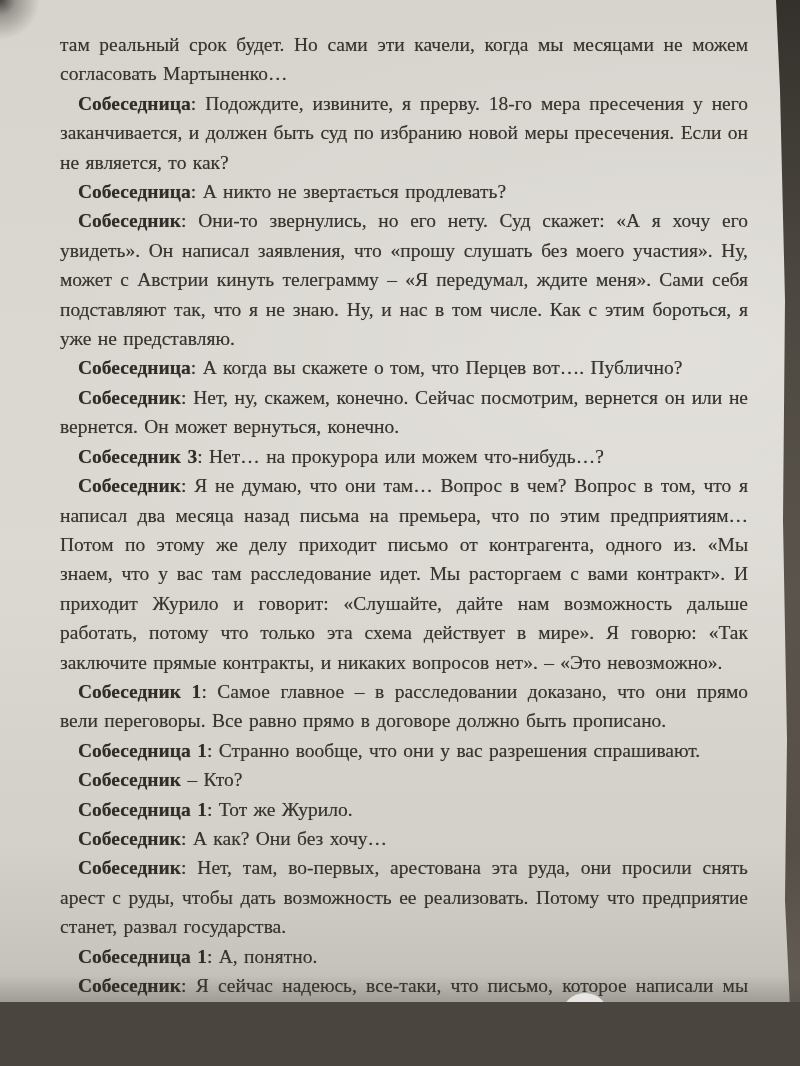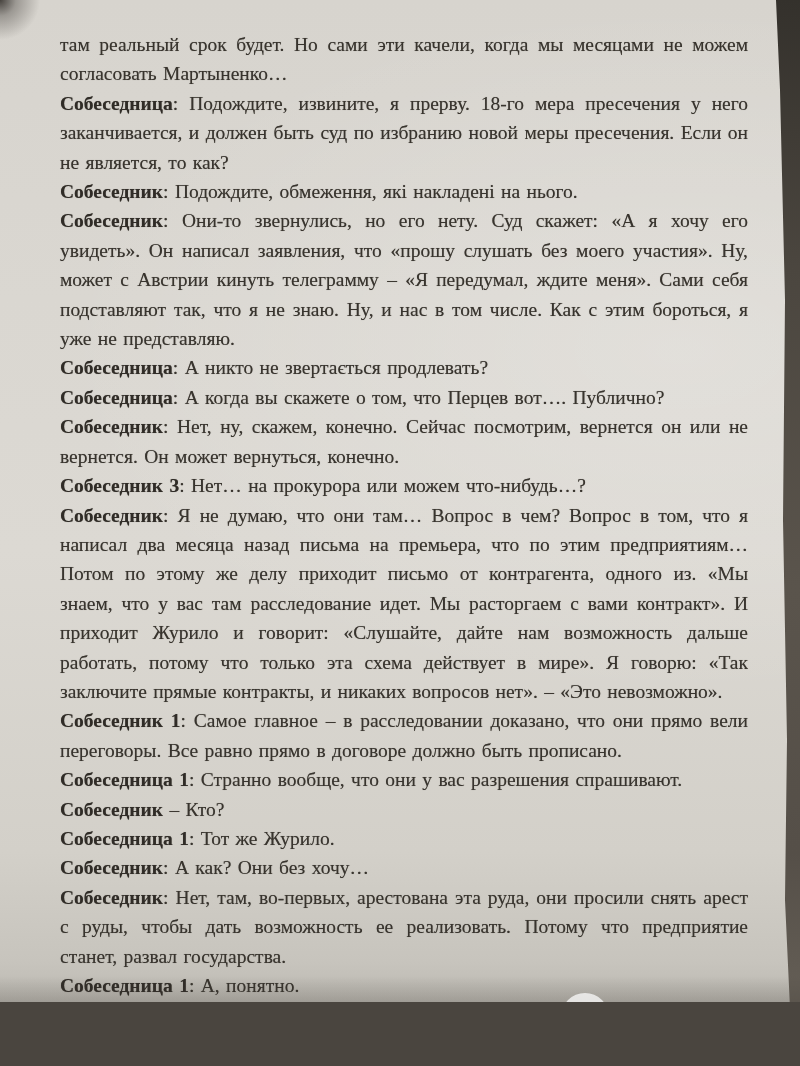--- a/index.html
+++ b/index.html
@@ -58,20 +58,21 @@
     word-spacing: 1.5px;
     text-shadow: 0 0 0.7px rgba(56,52,46,0.55);
   }
   .para {
     margin: 0;
     padding: 0;
   }
   .para strong {
     font-weight: bold;
     color: #302c27;
+    margin-left: 18px;
   }
   
   .watermark {
     position: absolute;
     left: 560px;
     top: 992px;
     display: flex;
     align-items: center;
     gap: 5px;
     color: rgba(255,255,255,0.72);
@@ -92,25 +93,24 @@
 
 <div class="photo">
 
   <div class="paper"></div>
 
   <div class="text-block">
   <p class="para"><span>там реальный срок будет. Но сами эти качели, когда мы месяцами не можем согласовать Мартыненко…</span></p>
 
   <p class="para"><strong>Собеседница</strong><span>: </span><span>Подождите, извините, я прерву. 18-го мера пресечения у него заканчивается, и должен быть суд по избранию новой меры пресечения. Если он не является, то как?</span></p>
 
-  <p class="para"><strong>Собеседник</strong><span>: </span><span>Подождите, обмеження, які накладені на нього.</span></p>
+
+  <p class="para"><strong>Собеседница</strong><span>: </span><span>А никто не звертається продлевать?</span></p>
 
   <p class="para"><strong>Собеседник</strong><span>: </span><span>Они-то звернулись, но его нету. Суд скажет: «А я хочу его увидеть». Он написал заявления, что «прошу слушать без моего участия». Ну, может с Австрии кинуть телеграмму – «Я передумал, ждите меня». Сами себя подставляют так, что я не знаю. Ну, и нас в том числе. Как с этим бороться, я уже не представляю.</span></p>
-
-  <p class="para"><strong>Собеседница</strong><span>: </span><span>А никто не звертається продлевать?</span></p>
 
   <p class="para"><strong>Собеседница</strong><span>: </span><span>А когда вы скажете о том, что Перцев вот…. Публично?</span></p>
 
   <p class="para"><strong>Собеседник</strong><span>: </span><span>Нет, ну, скажем, конечно. Сейчас посмотрим, вернется он или не вернется. Он может вернуться, конечно.</span></p>
 
   <p class="para"><strong>Собеседник 3</strong><span>: </span><span>Нет… на прокурора или можем что-нибудь…?</span></p>
 
   <p class="para"><strong>Собеседник</strong><span>: </span><span>Я не думаю, что они там… Вопрос в чем? Вопрос в том, что я написал два месяца назад письма на премьера, что по этим предприятиям… Потом по этому же делу приходит письмо от контрагента, одного из. «Мы знаем, что у вас там расследование идет. Мы расторгаем с вами контракт». И приходит Журило и говорит: «Слушайте, дайте нам возможность дальше работать, потому что только эта схема действует в мире». Я говорю: «Так заключите прямые контракты, и никаких вопросов нет». – «Это невозможно».</span></p>
 
   <p class="para"><strong>Собеседник 1</strong><span>: </span><span>Самое главное – в расследовании доказано, что они прямо вели переговоры. Все равно прямо в договоре должно быть прописано.</span></p>

